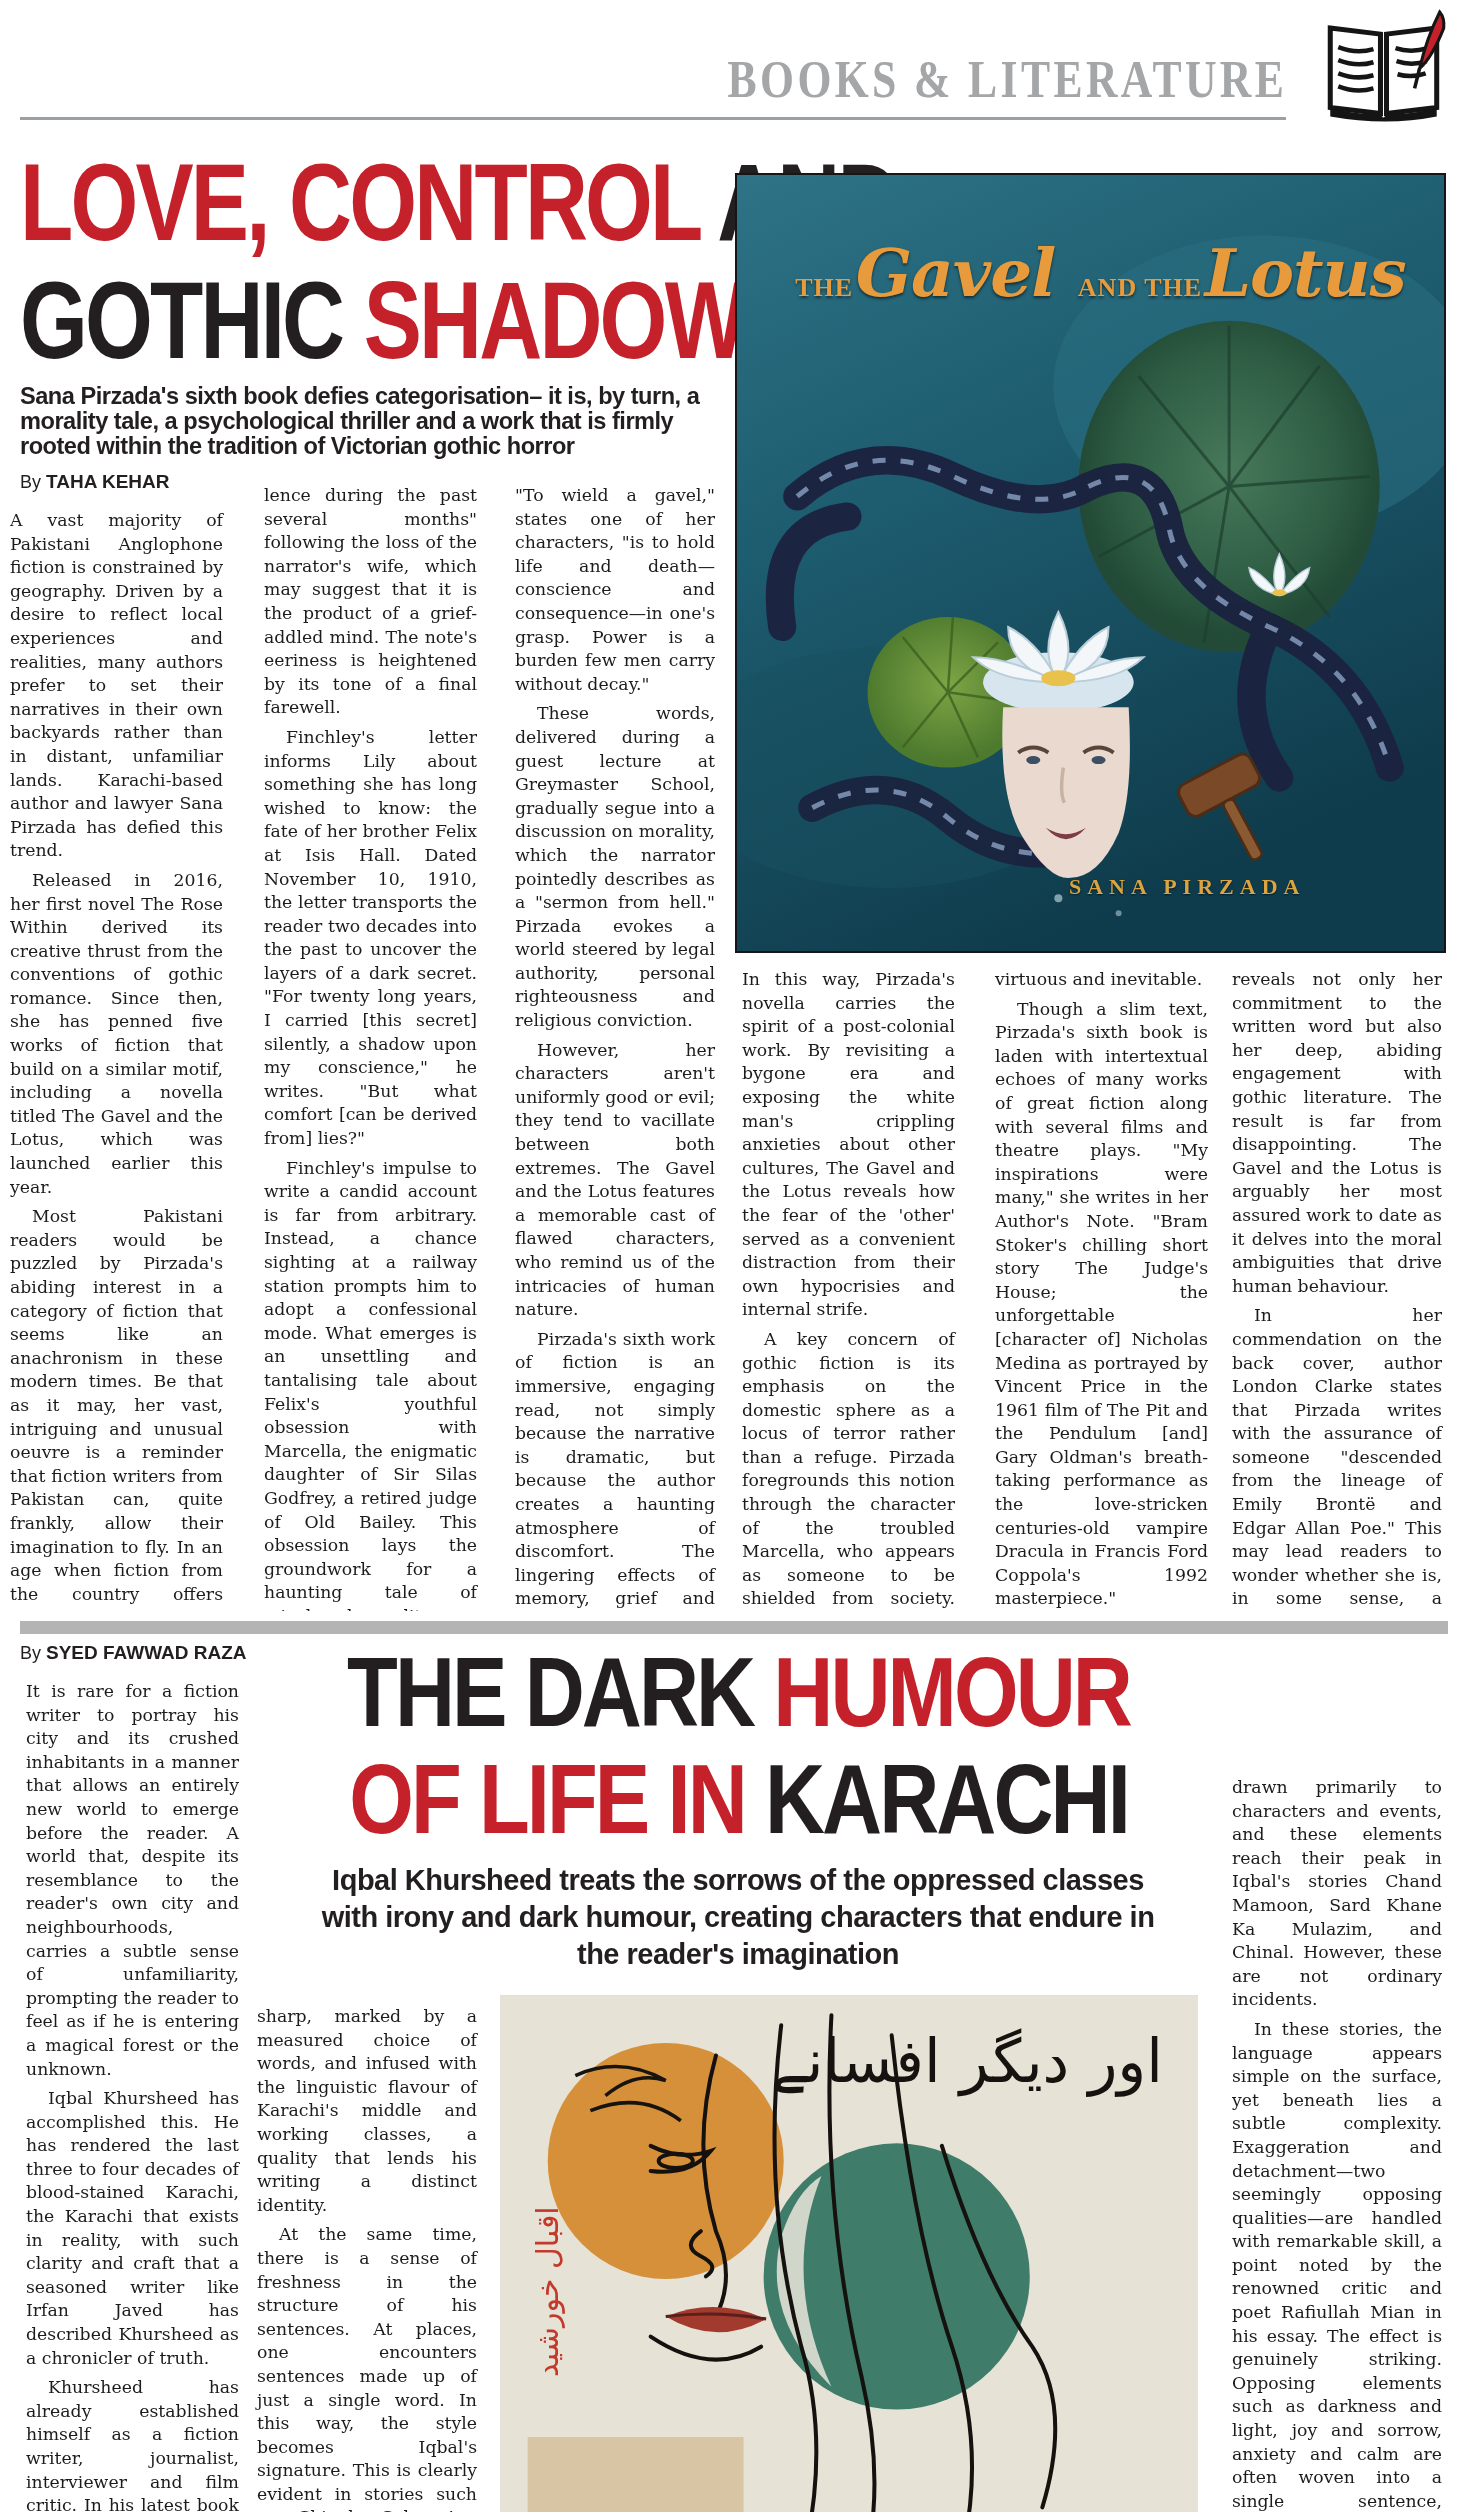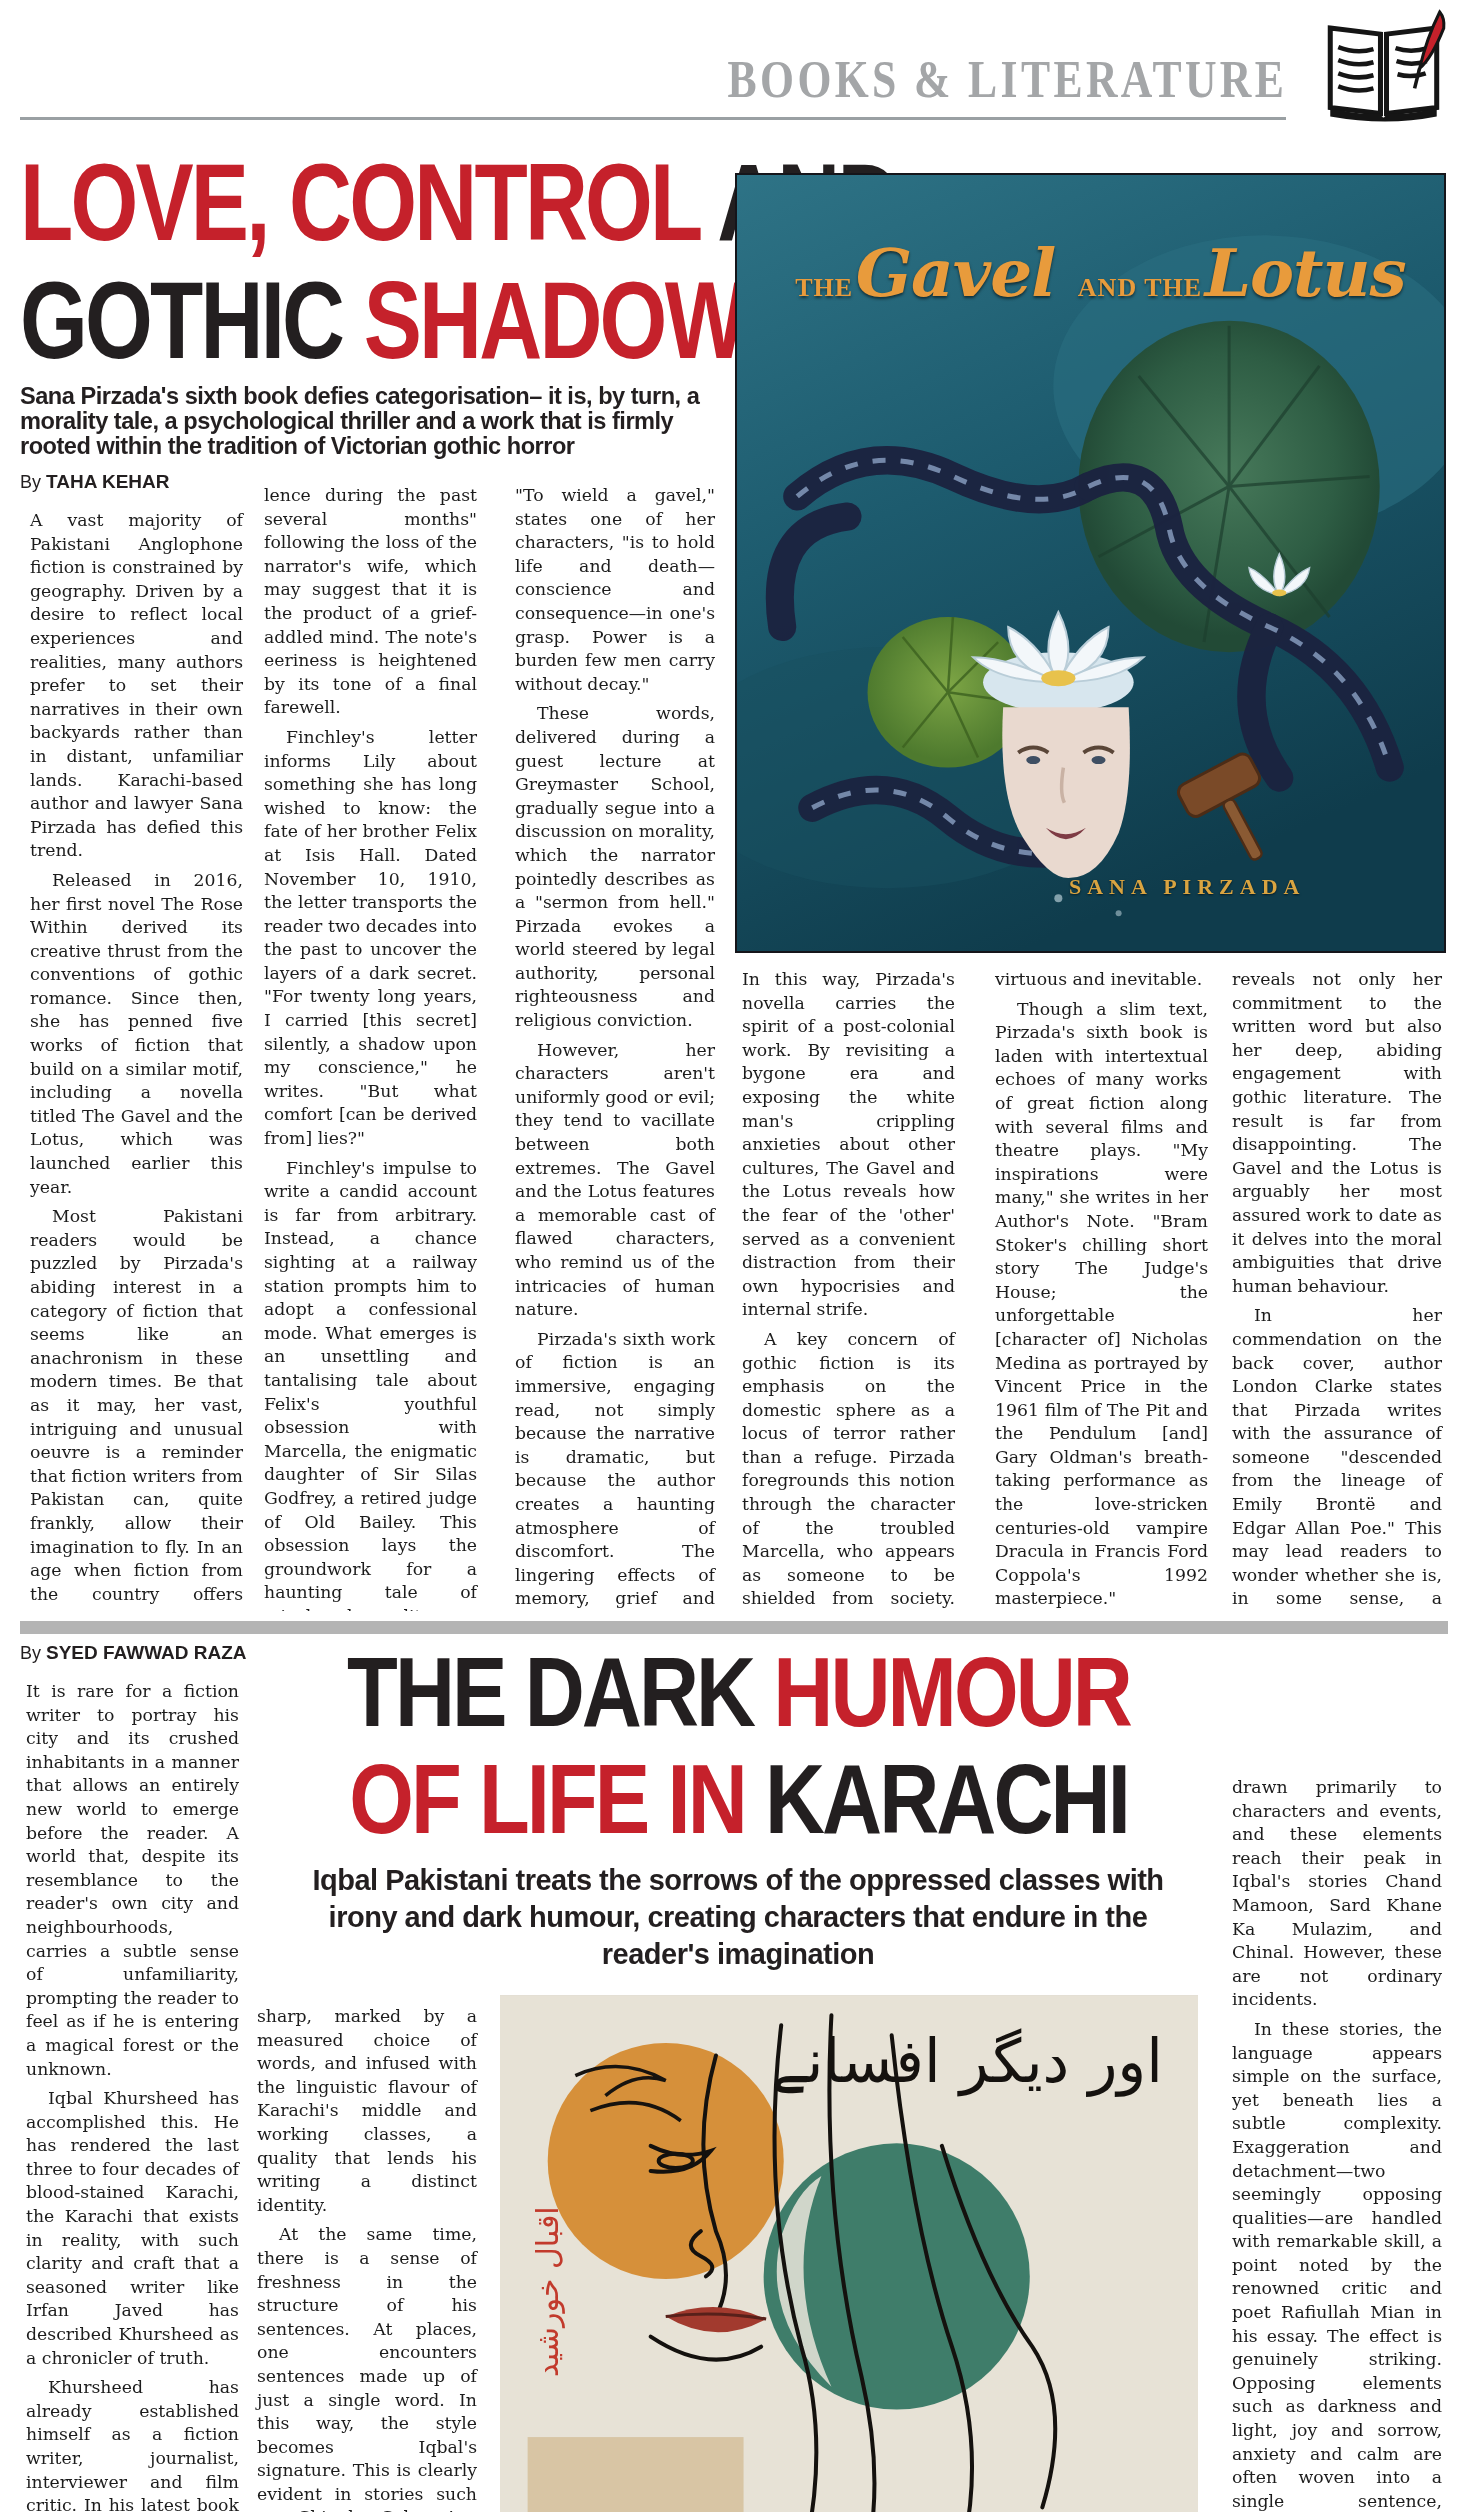--- a/index.html
+++ b/index.html
@@ -165,21 +165,21 @@
     </svg>
     <div class="abs cover-title" style="top:59px;left:0;">
       <span class="small">THE</span>
       <span class="script">Gavel</span>
       <span class="small">AND THE</span>
       <span class="script">Lotus</span>
     </div>
     <div class="abs cover-author" style="left:332px;top:699px;">SANA PIRZADA</div>
   </div>
 
-  <div class="abs col" style="left:24px;top:503px;width:225px;height:1107px;">
+  <div class="abs col" style="left:4px;top:503px;width:225px;height:1107px;">
       <p>A vast majority of Pakistani Anglophone fiction is constrained by geography. Driven by a desire to reflect local experiences and realities, many authors prefer to set their narratives in their own backyards rather than in distant, unfamiliar lands. Karachi-based author and lawyer Sana Pirzada has defied this trend.</p>
       <p>Released in 2016, her first novel The Rose Within derived its creative thrust from the conventions of gothic romance. Since then, she has penned five works of fiction that build on a similar motif, including a novella titled The Gavel and the Lotus, which was launched earlier this year.</p>
       <p>Most Pakistani readers would be puzzled by Pirzada's abiding interest in a category of fiction that seems like an anachronism in these modern times. Be that as it may, her vast, intriguing and unusual oeuvre is a reminder that fiction writers from Pakistan can, quite frankly, allow their imagination to fly. In an age when fiction from the country offers recurring meditations on Pakistan's social and political realities, there is ample room for narratives that deviate from the norm.</p>
     </div>
   <div class="abs col" style="left:258px;top:478px;width:225px;height:1133px;">
       <p>lence during the past several months" following the loss of the narrator's wife, which may suggest that it is the product of a grief-addled mind. The note's eeriness is heightened by its tone of a final farewell.</p>
       <p>Finchley's letter informs Lily about something she has long wished to know: the fate of her brother Felix at Isis Hall. Dated November 10, 1910, the letter transports the reader two decades into the past to uncover the layers of a dark secret. "For twenty long years, I carried [this secret] silently, a shadow upon my conscience," he writes. "But what comfort [can be derived from] lies?"</p>
       <p>Finchley's impulse to write a candid account is far from arbitrary. Instead, a chance sighting at a railway station prompts him to adopt a confessional mode. What emerges is an unsettling and tantalising tale about Felix's youthful obsession with Marcella, the enigmatic daughter of Sir Silas Godfrey, a retired judge of Old Bailey. This obsession lays the groundwork for a haunting tale of misplaced morality.</p>
       <p>This is undoubtedly Pirzada's darkest work yet, and possibly the only one where her authorial skill seems to be distinctly sharpened and honed. In its bleakness, the novella offers readers a glimpse of stark, unflinching reality. This is Pirzada's shortest work, which implies that the author has meticulously pared it down and stripped it of superfluous details.</p>
     </div>
@@ -209,21 +209,21 @@
 
 <div class="abs divider" style="left:20px;top:1621px;width:1428px;height:13px;"></div>
 
 <div>
   <div class="abs byline" style="left:20px;top:1642px;"><span>By </span><b>SYED FAWWAD RAZA</b></div>
 
   <div class="abs" style="left:261px;top:1642px;width:955px;text-align:center;">
     <div class="hl a2-hl"><span class="hl-black">THE DARK</span><span class="hl-red"> HUMOUR</span></div>
     <div class="hl a2-hl" style="margin-top:8px;"><span class="hl-red">OF LIFE IN</span><span class="hl-black"> KARACHI</span></div>
   </div>
-  <div class="abs standfirst2" style="left:301px;top:1862px;width:874px;">Iqbal Pakistani treats the sorrows of the oppressed classes with irony and dark humour, creating characters that endure in the reader's imagination</div>
+  <div class="abs standfirst2" style="left:301px;top:1862px;width:874px;">Iqbal Khursheed treats the sorrows of the oppressed classes with irony and dark humour, creating characters that endure in the reader's imagination</div>
 
   <div class="abs col" style="left:20px;top:1674px;width:225px;height:945px;">
       <p>It is rare for a fiction writer to portray his city and its crushed inhabitants in a manner that allows an entirely new world to emerge before the reader. A world that, despite its resemblance to the reader's own city and neighbourhoods, carries a subtle sense of unfamiliarity, prompting the reader to feel as if he is entering a magical forest or the unknown.</p>
       <p>Iqbal Khursheed has accomplished this. He has rendered the last three to four decades of blood-stained Karachi, the Karachi that exists in reality, with such clarity and craft that a seasoned writer like Irfan Javed has described Khursheed as a chronicler of truth.</p>
       <p>Khursheed has already established himself as a fiction writer, journalist, interviewer and film critic. In his latest book Chinal Aur Degar Afsanay, he appears to take a fresh leap as a fiction writer. This leap carries a sense of renewal, yet it is not a rebellion against tradition. Rather, it is a rediscovery of it.</p>
     </div>
   <div class="abs col" style="left:251px;top:1999px;width:232px;height:620px;">
       <p>sharp, marked by a measured choice of words, and infused with the linguistic flavour of Karachi's middle and working classes, a quality that lends his writing a distinct identity.</p>
       <p>At the same time, there is a sense of freshness in the structure of his sentences. At places, one encounters sentences made up of just a single word. In this way, the style becomes Iqbal's signature. This is clearly evident in stories such as Chinal, Cake Aur Kuttay, Mako Dada Ki Asateer, and Stage Dancer.</p>
       <p>On the other hand, there are creative experiments with style and form in his work that surprise the reader and encourage them to rise above the level of an ordinary, conventional reader. While such experimentation can be seen throughout the book, the final story, Man o Tu, stands out as a significant instance of creative daring.</p>

